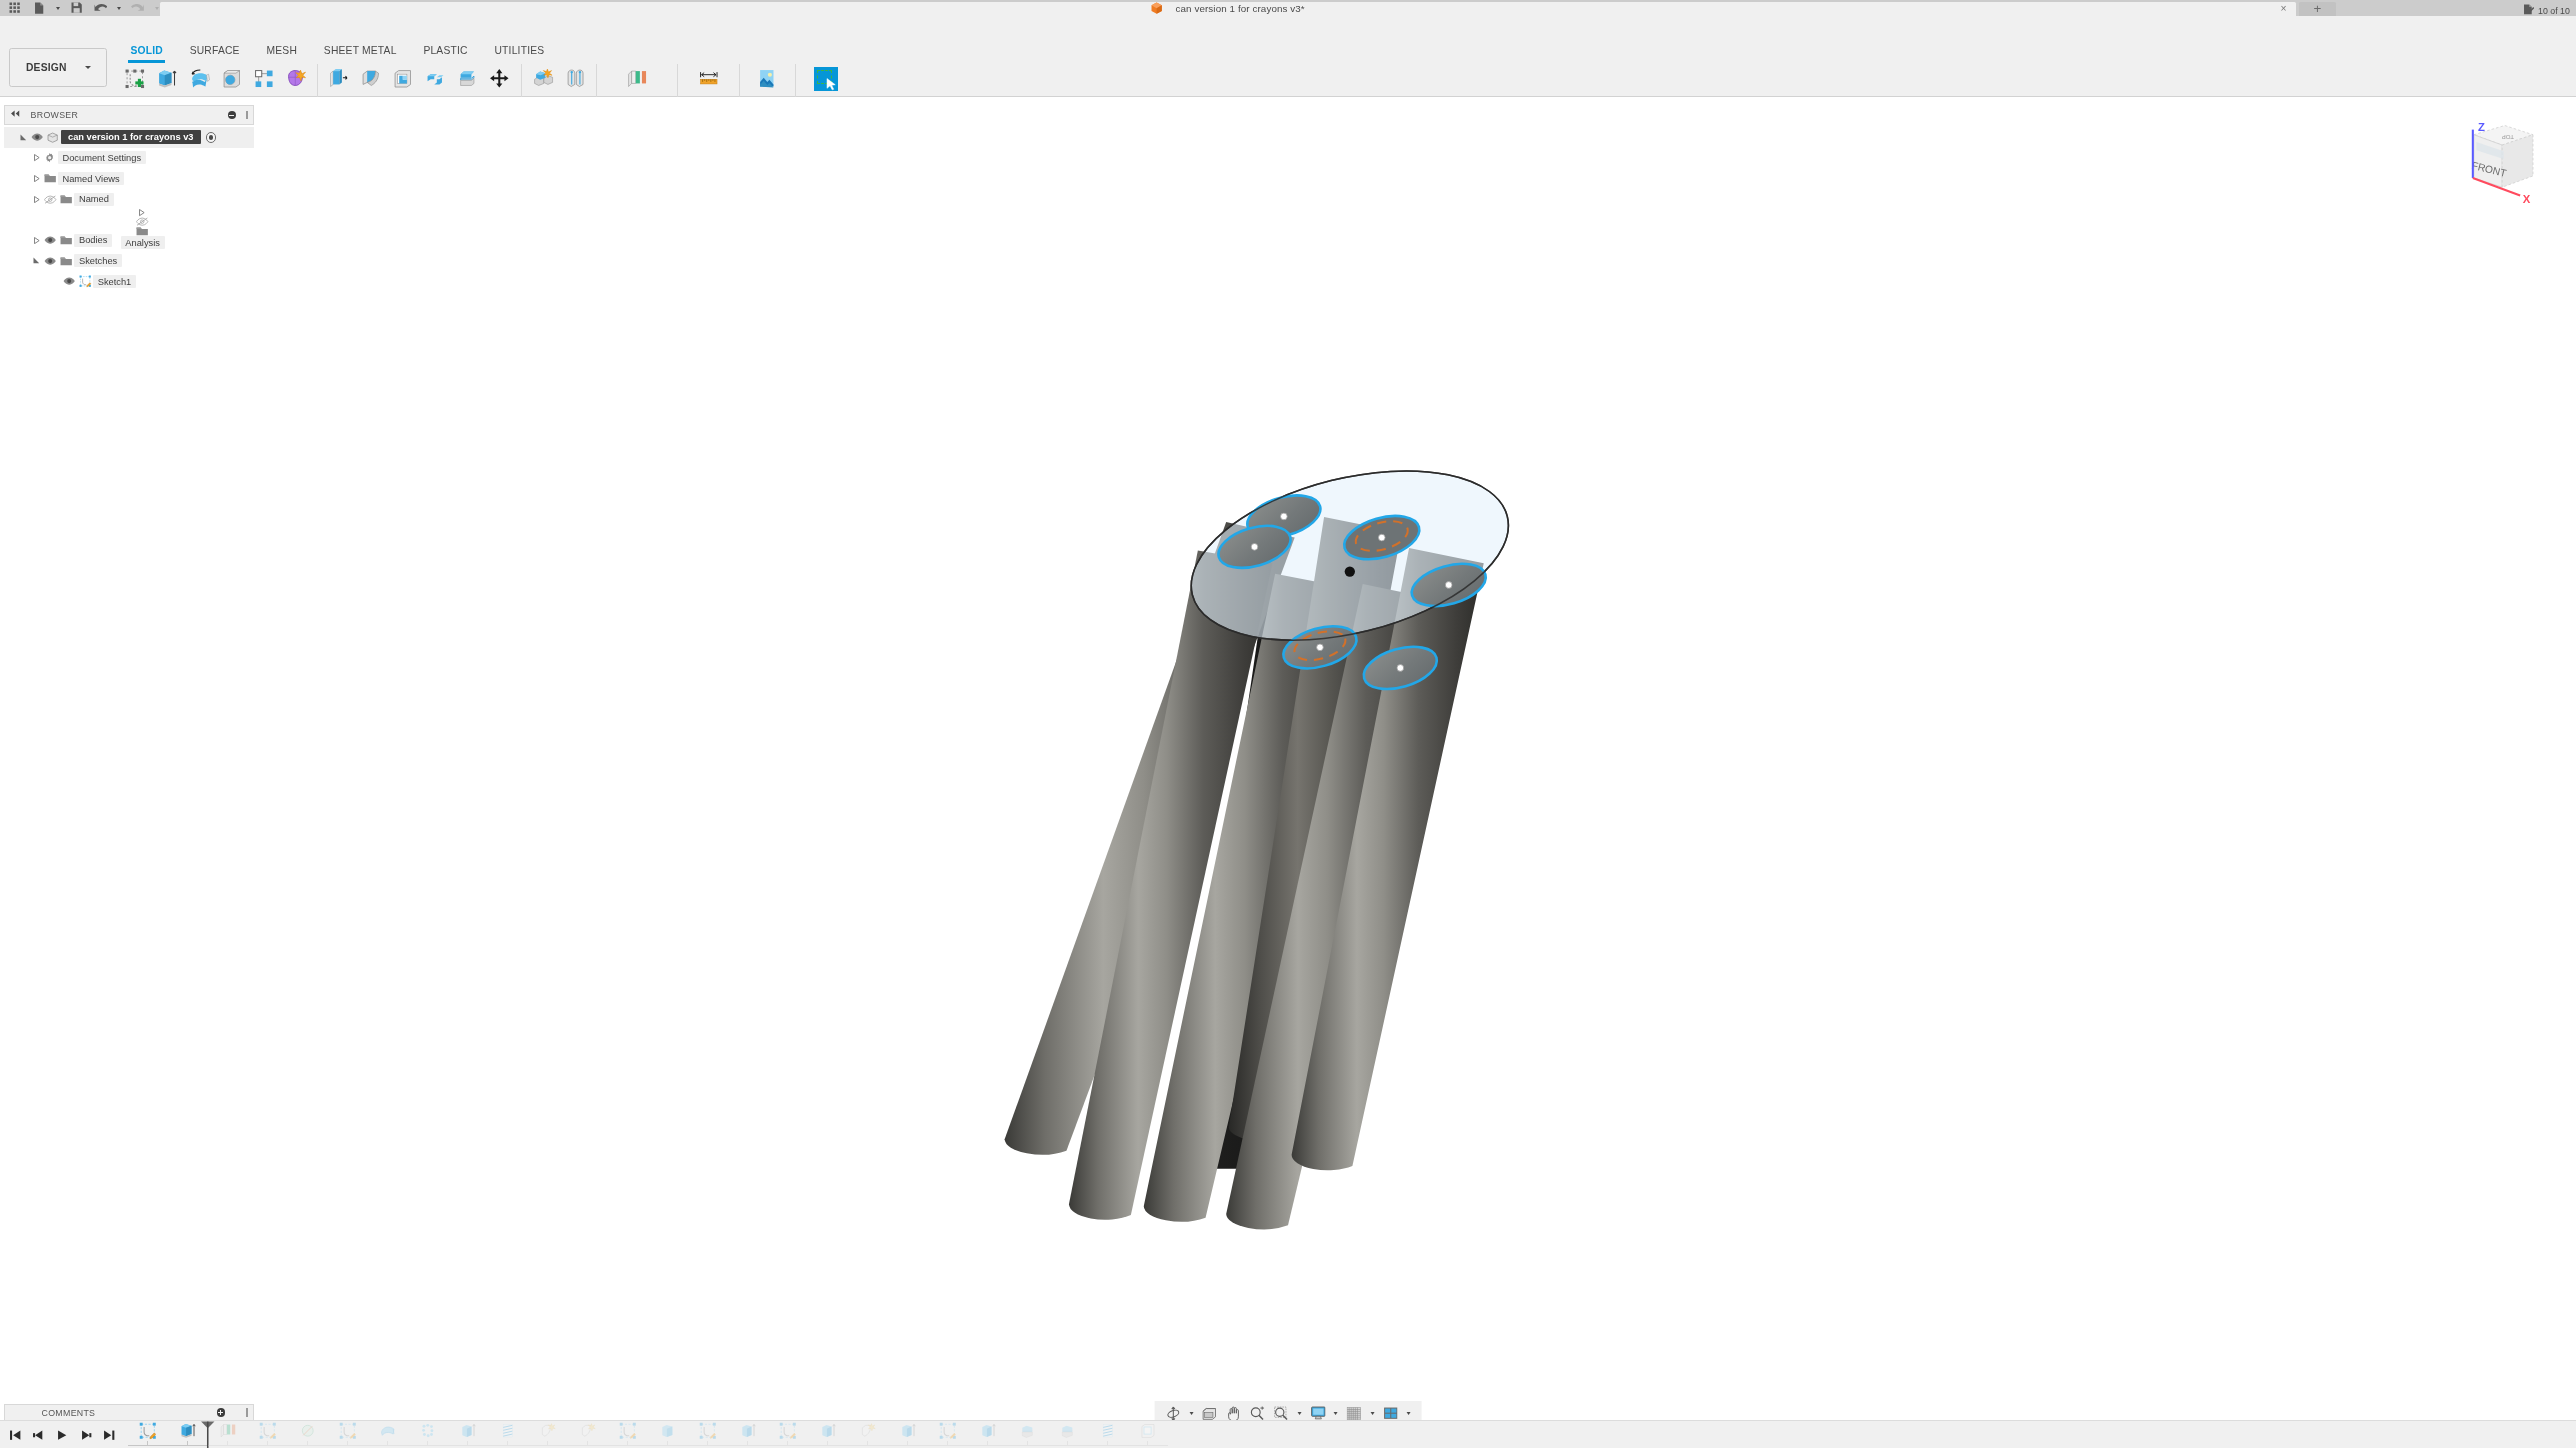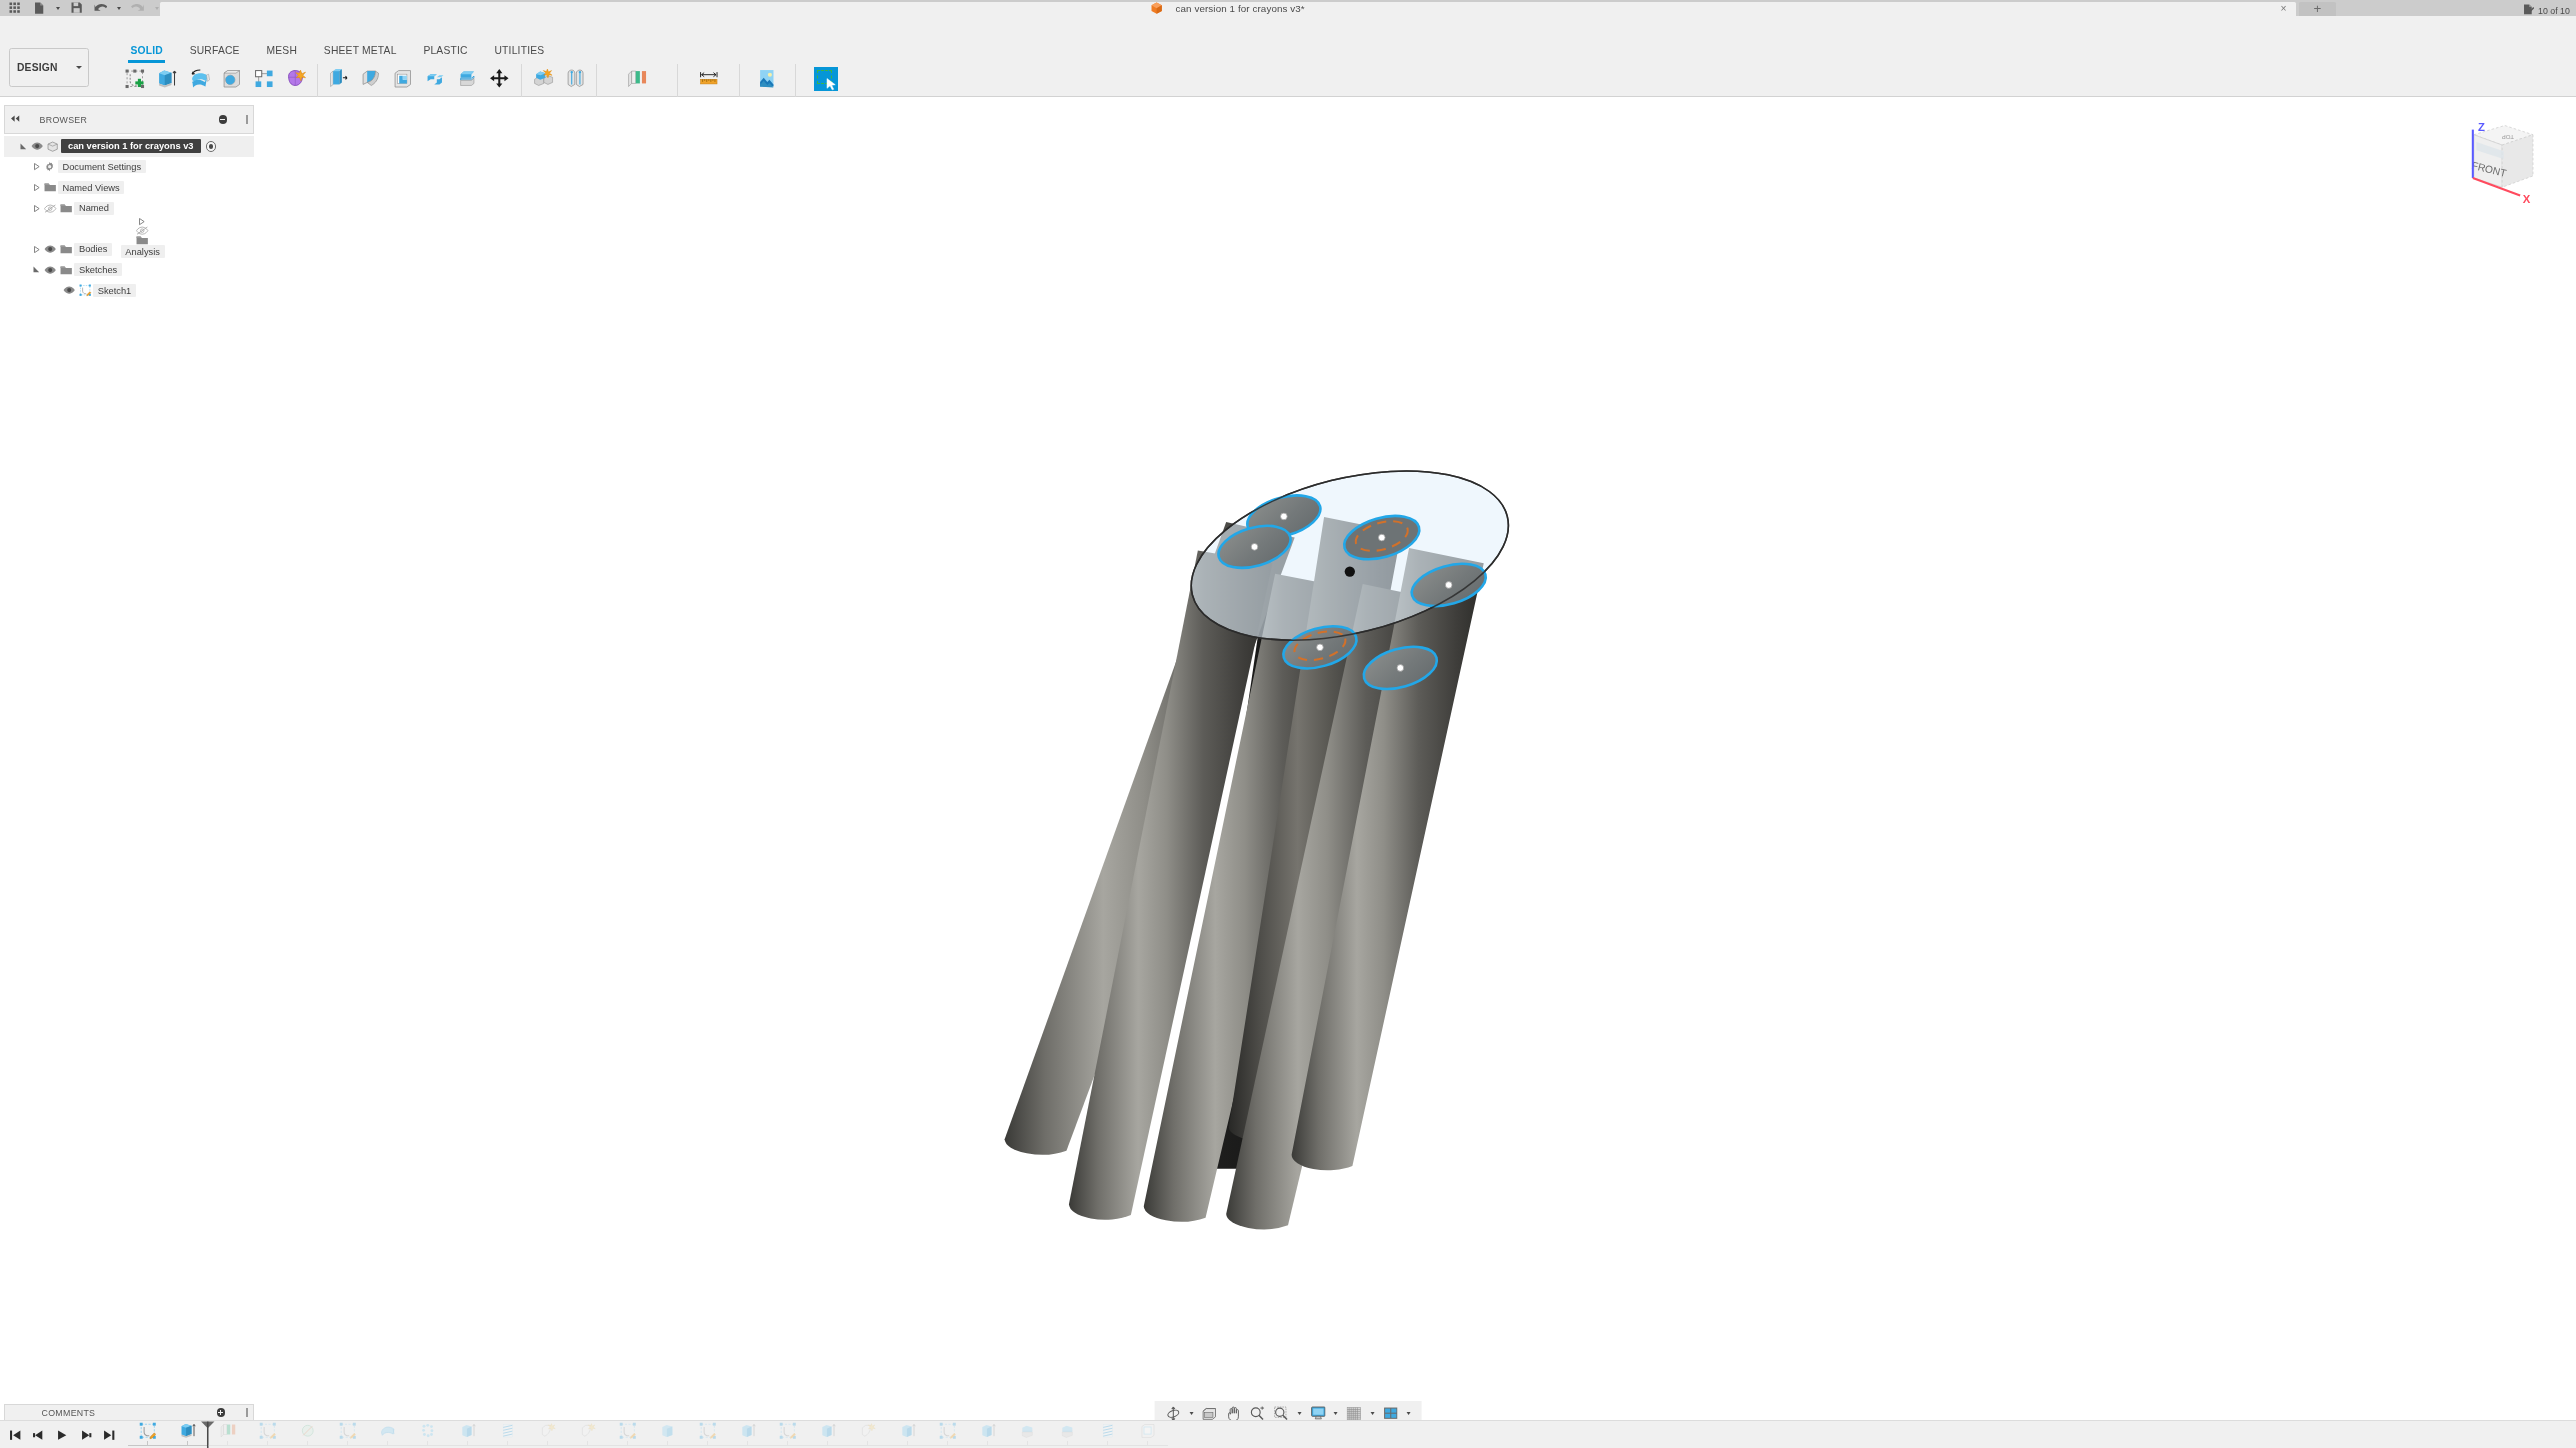--- a/index.html
+++ b/index.html
@@ -45,21 +45,21 @@
   }
   .avatar:after{content:"";position:absolute;left:3.6px;top:2.6px;width:6.2px;height:6.2px;border-radius:50%;background:#4a6a86;}
   .avatar:before{content:"";position:absolute;left:1px;top:9.3px;width:11.3px;height:8.2px;border-radius:5.7px 5.7px 0 0;background:#4a6a86;}
 
   
   .ribbon{
     position:absolute; top:16px; left:0; width:2576px; height:81px;
     background:#f0f0f0; border-bottom:0.5px solid #d2d2d2;
   }
   .designbtn{
-    position:absolute; left:9.3px; top:32px; width:80px; height:39px;
+    position:absolute; left:9.3px; top:32px; width:98px; height:39px;
     border:0.5px solid #c9c9c9; border-radius:2.6px; background:#f0f0f0;
     display:flex; align-items:center; justify-content:center; gap:18px; cursor:pointer;
   }
   .designbtn .t{ font-size:10.3px; font-weight:bold; color:#3c3c3c; letter-spacing:0.2px;}
   .caret{ width:0;height:0;border-left:3.1px solid transparent;border-right:3.1px solid transparent;border-top:3.6px solid #4a4a4a;}
   .caret.sm{ border-left-width:2.6px;border-right-width:2.6px;border-top-width:3.1px;}
 
   .tabs{ position:absolute; left:117px; top:26px; display:flex; align-items:center; }
   .rtab{ position:relative; padding:0 13.4px; height:17.5px; display:flex;align-items:center; cursor:pointer;}
   .rtab .t{ font-size:10.3px; color:#4a4a4a; letter-spacing:0.2px; white-space:nowrap;}
@@ -74,22 +74,22 @@
   .plabel{ display:flex; align-items:center; gap:3.1px; height:13.4px; cursor:pointer;}
   .plabel .t{ font-size:9.3px; color:#4a4a4a; letter-spacing:0.2px;}
 
   .selectpanel{ padding:0 8.2px; }
   .selbox{ width:24px;height:24px;background:#0696d7; position:relative;}
   .selbox .dash{ position:absolute; left:3.1px;top:3.1px;right:6.2px;bottom:6.2px; border:1px dashed #3ab54a;}
 
   
   .browser{ position:absolute; left:4.1px; top:105px; width:250px;}
   .bhdr{
-    height:29px; background:#f0f0f0; border:0.5px solid #d8d8d8;
-    display:flex; align-items:center; gap:19px; padding:0 5.2px;
+    height:20px; background:#f0f0f0; border:0.5px solid #d8d8d8;
+    display:flex; align-items:center; gap:10px; padding:0 5.2px;
   }
   .bhdr .t{ font-size:8.8px; color:#555; letter-spacing:0.3px;}
   .bhdr .sp{ flex:1;}
   .dot-minus{ width:8.2px;height:8.2px;border-radius:50%;background:#3c3c3c;position:relative;cursor:pointer;}
   .dot-minus:after{content:"";position:absolute;left:1.5px;top:3.6px;width:5.2px;height:1px;background:#f0f0f0;}
   .dot-plus{ width:8.2px;height:8.2px;border-radius:50%;background:#3c3c3c;position:relative;cursor:pointer;}
   .dot-plus:after{content:"";position:absolute;left:1.5px;top:3.6px;width:5.2px;height:1px;background:#f0f0f0;}
   .dot-plus:before{content:"";position:absolute;left:3.6px;top:1.5px;width:1px;height:5.2px;background:#f0f0f0;}
   .grip{ width:2.1px;height:8.2px;border-left:0.5px solid #9a9a9a;border-right:0.5px solid #9a9a9a;cursor:col-resize;}
 

